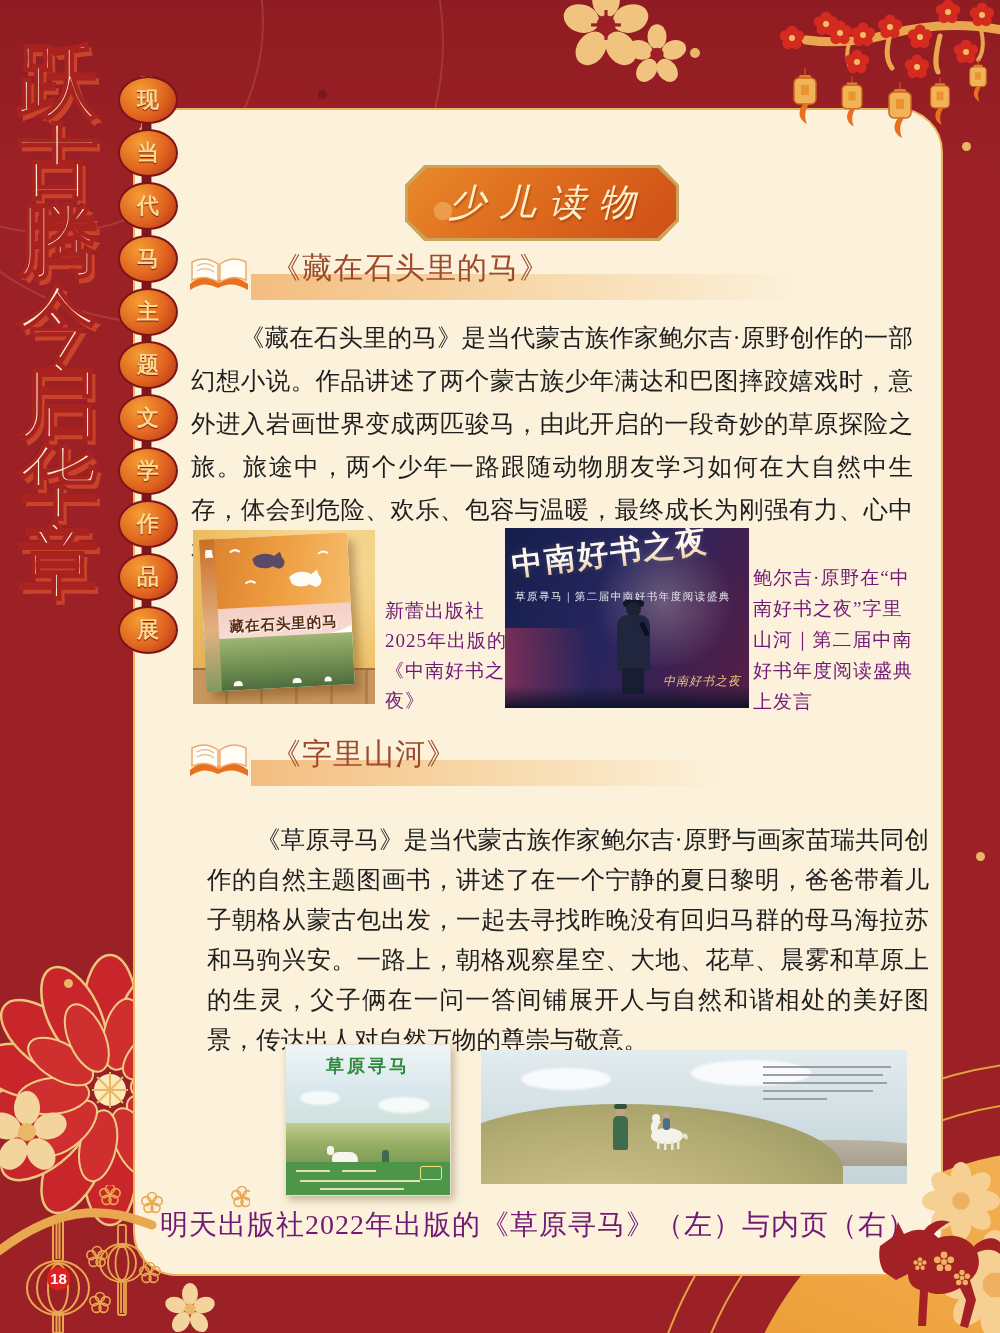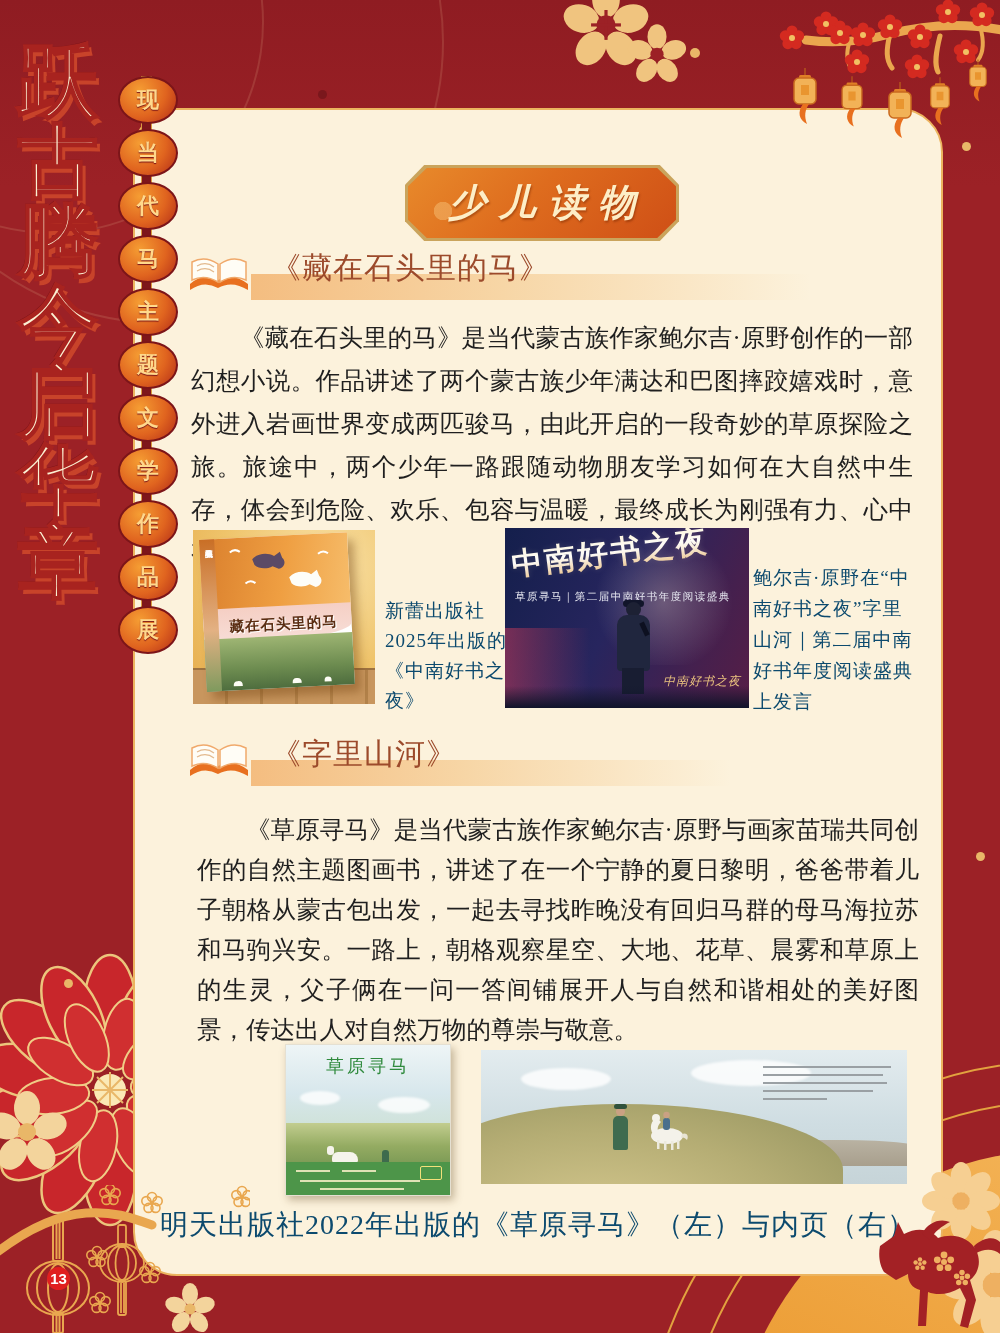--- a/index.html
+++ b/index.html
@@ -20,21 +20,21 @@
   .badge{position:absolute;left:270px;top:55px;width:274px;height:76px;z-index:3;
          clip-path:polygon(7% 0,93% 0,100% 26%,100% 74%,93% 100%,7% 100%,0 74%,0 26%);
          background:#caa45c;padding:0;}
   .badge-inner{position:absolute;left:3px;top:3px;right:3px;bottom:3px;
          clip-path:polygon(7% 0,93% 0,100% 26%,100% 74%,93% 100%,7% 100%,0 74%,0 26%);
          background:linear-gradient(135deg,#e88a2b 0%,#de6c1e 45%,#cf4f16 100%);
          display:flex;align-items:center;justify-content:center;}
   .badge-inner:before{content:"";position:absolute;left:14px;top:22px;width:42px;height:42px;
          background:radial-gradient(circle,rgba(255,220,150,.35) 0 30%,transparent 32%);
          border-radius:50%;}
-  .badge-text{color:#fdeec7;font-size:37px;font-weight:bold;letter-spacing:13px;
+  .badge-text{color:#fdeec7;font-size:37px;font-weight:normal;letter-spacing:13px;
          text-indent:13px;font-style:italic;text-shadow:1px 2px 2px rgba(120,40,0,.45);}
 
   
   .sec-head{position:absolute;left:52px;height:54px;z-index:3;}
   .sec-bar{position:absolute;left:64px;top:22px;height:26px;width:560px;
            background:linear-gradient(90deg,#f4bd80 0%,#f7d6a6 45%,rgba(250,230,200,0) 100%);}
   .sec-title{position:absolute;left:84px;top:-4px;font-size:30px;font-weight:normal;color:#9c4a2b;
            font-family:"Liberation Sans",sans-serif;letter-spacing:1px;}
   .book-icon{position:absolute;left:0;top:0;}
   .sec-body{position:absolute;left:56px;width:722px;font-family:"Liberation Serif",serif;
@@ -58,21 +58,21 @@
       background:linear-gradient(#f5cfc4,#f7ddd6);border-radius:0 0 40% 20%;}
   .b1-land{position:absolute;left:0;bottom:0;width:100%;height:34%;
       background:linear-gradient(#9eb573 0%,#6d8c50 60%,#4e6d3e 100%);}
   .b1-title{position:absolute;left:6px;top:52%;width:100%;text-align:center;font-weight:bold;
       font-size:14.5px;color:#5a2d12;text-shadow:1px 1px 0 #fff;letter-spacing:1px;z-index:2;}
   .b1-spine{position:absolute;left:0;top:0;width:15px;height:100%;
       background:linear-gradient(#c96f26,#e3b183 60%,#7f9a5e);z-index:3;}
   .b1-spine span{writing-mode:vertical-rl;font-size:8px;color:#fff;display:block;margin:4px auto 0;}
   .yurt{position:absolute;width:9px;height:5px;background:#fdfdf5;border-radius:4px 4px 0 0;bottom:8%;}
 
-  .cap{font-family:"Liberation Serif",serif;color:#0c4a6e;z-index:4;position:absolute;}
+  .cap{font-family:"Liberation Serif",serif;color:#701a75;z-index:4;position:absolute;}
   .cap1{left:250px;top:486px;width:124px;font-size:19px;line-height:30px;letter-spacing:1px;}
   .cap2{left:618px;top:452px;width:164px;font-size:19px;line-height:31px;letter-spacing:1px;}
 
   .photo{left:370px;top:418px;width:244px;height:180px;overflow:hidden;
       background:linear-gradient(115deg,#141f4c 0%,#27255e 45%,#45204e 78%,#571e46 100%);}
   .photo:before{content:"";position:absolute;left:30%;top:6%;width:70%;height:70%;
       background:radial-gradient(circle,rgba(255,230,210,.28) 0%,transparent 65%);}
   .ph-title{position:absolute;left:6px;top:2px;width:96%;font-size:31px;font-weight:bold;
       transform:rotate(-7deg);letter-spacing:2px;
       background:linear-gradient(#fdf4d8,#fefefe 45%,#e7b877);
@@ -90,21 +90,21 @@
   .ph-legs{position:absolute;left:10px;top:66px;width:22px;height:26px;background:#181d32;}
   .ph-mic{position:absolute;left:30px;top:20px;width:5px;height:14px;background:#0d1020;transform:rotate(-25deg);}
   .ph-wm{position:absolute;right:8px;bottom:18px;font-size:12px;font-style:italic;color:#e9c27e;letter-spacing:1px;}
 
   
   .cover2{left:150px;top:934px;width:164px;height:150px;background:#fdfdfa;
       box-shadow:3px 4px 8px rgba(90,60,20,.35);overflow:hidden;border:1px solid #e5e0d2;}
   .b2-sky{position:absolute;left:0;top:0;width:100%;height:54%;
       background:linear-gradient(#eef5f6 0%,#d7e7ec 60%,#cfe2d9 100%);}
   .b2-title{position:absolute;left:0;top:9px;width:100%;text-align:center;font-size:18px;
-      font-weight:normal;color:#2f8a3d;letter-spacing:3px;z-index:2;}
+      font-weight:bold;color:#2f8a3d;letter-spacing:3px;z-index:2;}
   .b2-author{position:absolute;left:0;top:34px;width:100%;text-align:center;font-size:6px;color:#8b8b80;z-index:2;}
   .b2-grass{position:absolute;left:0;top:52%;width:100%;height:28%;
       background:linear-gradient(#c2cd8f 0%,#94ab62 55%,#7b9a55 100%);}
   .b2-band{position:absolute;left:0;bottom:0;width:100%;height:22%;background:#4d9549;}
   .b2-line{position:absolute;height:2px;background:rgba(250,240,200,.85);}
   .b2-seal{position:absolute;right:8px;top:4px;width:20px;height:12px;border:1px solid #f3e07a;border-radius:2px;}
   .b2-horse{position:absolute;left:46px;top:68%;width:26px;height:11px;background:#f6f4ec;border-radius:6px 8px 3px 3px;}
   .b2-horse:before{content:"";position:absolute;left:-5px;top:-6px;width:7px;height:9px;background:#f6f4ec;border-radius:3px;}
   .b2-man{position:absolute;left:96px;top:64%;width:7px;height:16px;background:#3e6b4d;border-radius:3px;}
 
@@ -285,21 +285,21 @@
     <div class="sec-head" style="top:628px;width:680px">
       <div class="sec-bar" style="width:480px"></div>
       <svg class="book-icon" width="64" height="48" viewBox="0 0 64 48">
         <path d="M3 32 Q17 20 31 28 Q45 20 61 32 L61 38 Q45 28 31 36 Q17 28 3 38 Z" fill="#e8701f"></path>
         <path d="M5 10 Q18 3 31 12 L31 30 Q18 22 5 28 Z" fill="#fffdf6" stroke="#f0a96b" stroke-width="1.5"></path>
         <path d="M59 10 Q46 3 33 12 L33 30 Q46 22 59 28 Z" fill="#fffdf6" stroke="#f0a96b" stroke-width="1.5"></path>
         <path d="M10 14 Q19 9 27 15 M10 19 Q19 14 27 20" stroke="#e3b98d" stroke-width="1.2" fill="none"></path>
       </svg>
       <span class="sec-title">《字里山河》</span>
     </div>
-    <p class="sec-body sb2" style="margin:6px">《草原寻马》是当代蒙古族作家鲍尔吉·原野与画家苗瑞共同创作的自然主题图画书，讲述了在一个宁静的夏日黎明，爸爸带着儿子朝格从蒙古包出发，一起去寻找昨晚没有回归马群的母马海拉苏和马驹兴安。一路上，朝格观察星空、大地、花草、晨雾和草原上的生灵，父子俩在一问一答间铺展开人与自然和谐相处的美好图景，传达出人对自然万物的尊崇与敬意。</p>
+    <p class="sec-body sb2" style="margin:16px">《草原寻马》是当代蒙古族作家鲍尔吉·原野与画家苗瑞共同创作的自然主题图画书，讲述了在一个宁静的夏日黎明，爸爸带着儿子朝格从蒙古包出发，一起去寻找昨晚没有回归马群的母马海拉苏和马驹兴安。一路上，朝格观察星空、大地、花草、晨雾和草原上的生灵，父子俩在一问一答间铺展开人与自然和谐相处的美好图景，传达出人对自然万物的尊崇与敬意。</p>
 
     <div class="fig cover2">
       <div class="b2-sky">
         <div class="int-cloud" style="left:14px;top:46px;width:40px;height:14px"></div>
         <div class="int-cloud" style="left:92px;top:52px;width:52px;height:16px"></div>
       </div>
       <div class="b2-title">草原寻马</div>
       <div class="b2-author"></div>
       <div class="b2-grass">
         <div class="b2-horse"></div>
@@ -511,21 +511,21 @@
       <g fill="#f3d49c">
           <ellipse cx="0" cy="-15" rx="8" ry="11"></ellipse>
           <ellipse cx="14" cy="-4" rx="8" ry="11" transform="rotate(72 14 -4)"></ellipse>
           <ellipse cx="9" cy="13" rx="8" ry="11" transform="rotate(144 9 13)"></ellipse>
           <ellipse cx="-9" cy="13" rx="8" ry="11" transform="rotate(216 -9 13)"></ellipse>
           <ellipse cx="-14" cy="-4" rx="8" ry="11" transform="rotate(288 -14 -4)"></ellipse>
         </g>
       <circle r="5.5" fill="#e9b768"></circle>
     </g>
   </svg>
-  <div class="pageno">13</div>
+  <div class="pageno">18</div>
 
   <svg class="flower-svg" style="left:922px;top:1162px;z-index:5" width="78" height="78" viewBox="0 0 90 90">
     <g fill="#f6cf92">
         <ellipse cx="45" cy="18" rx="12" ry="18"></ellipse>
         <ellipse cx="64" cy="27" rx="12" ry="18" transform="rotate(45 64 27)"></ellipse>
         <ellipse cx="72" cy="45" rx="12" ry="18" transform="rotate(90 72 45)"></ellipse>
         <ellipse cx="64" cy="63" rx="12" ry="18" transform="rotate(135 64 63)"></ellipse>
         <ellipse cx="45" cy="72" rx="12" ry="18" transform="rotate(180 45 72)"></ellipse>
         <ellipse cx="26" cy="63" rx="12" ry="18" transform="rotate(225 26 63)"></ellipse>
         <ellipse cx="18" cy="45" rx="12" ry="18" transform="rotate(270 18 45)"></ellipse>

